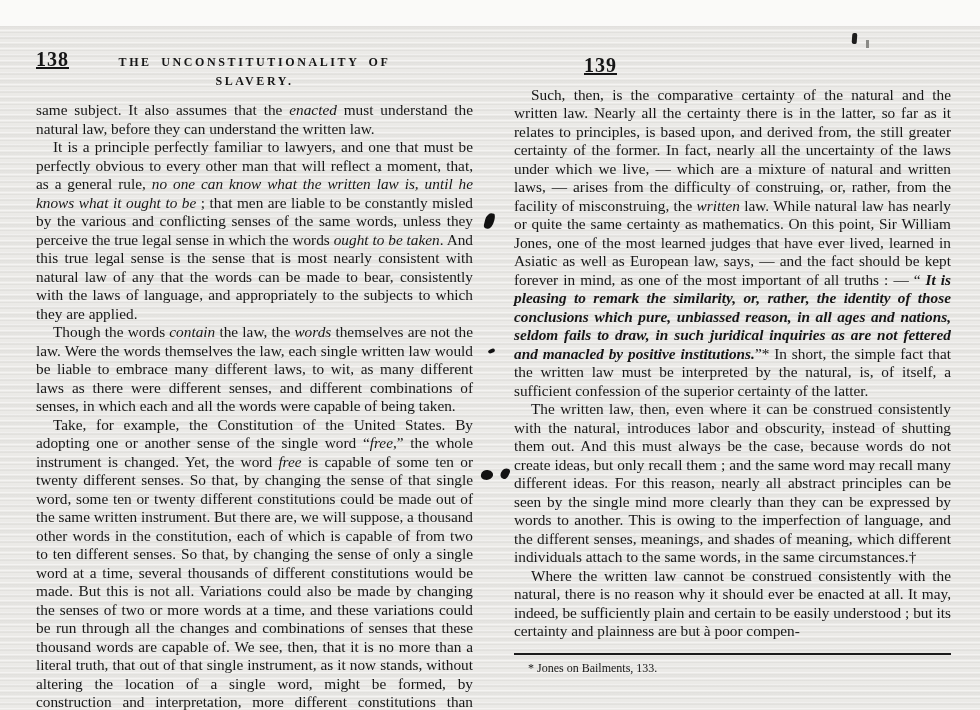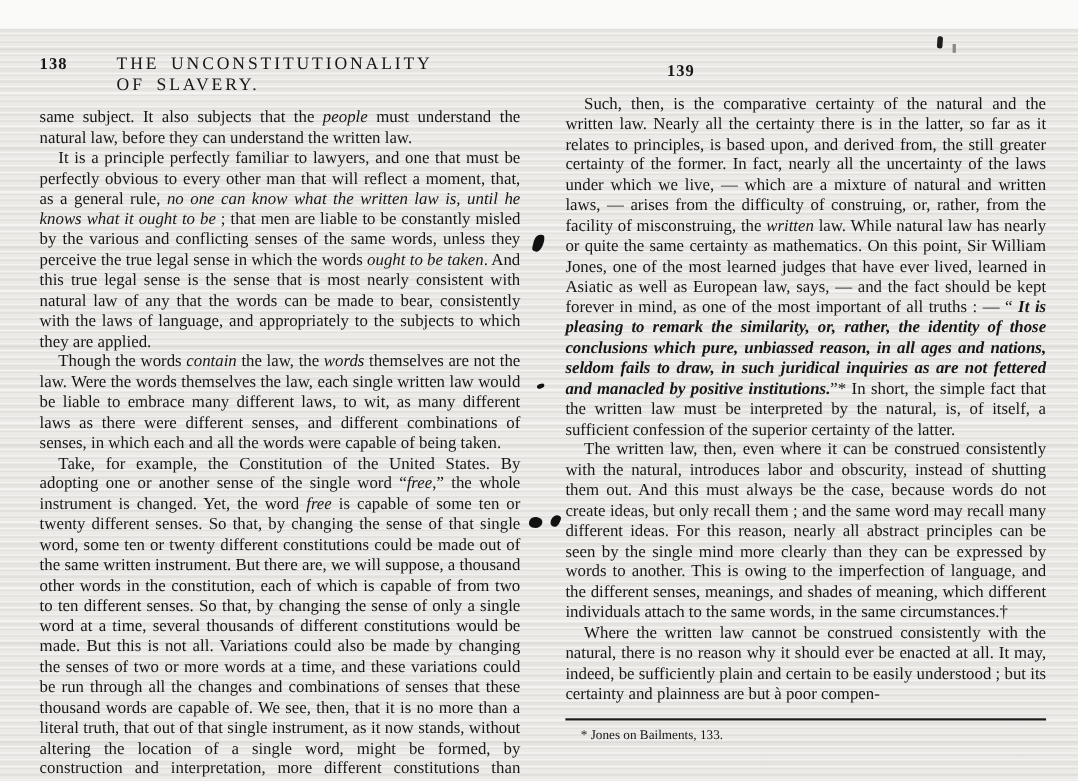--- a/index.html
+++ b/index.html
@@ -11,23 +11,23 @@
       repeating-linear-gradient(180deg, rgba(255,255,255,0.45) 0 1px, rgba(0,0,0,0) 1px 2px, rgba(70,70,66,0.06) 2px 3px, rgba(0,0,0,0) 3px 6px),
       repeating-linear-gradient(180deg, rgba(110,110,104,0.05) 0 2px, rgba(0,0,0,0) 2px 9px);
     font-family:"Liberation Serif","DejaVu Serif",serif;
     color:#161616;
   }
   .top-band{position:absolute;top:0;left:0;width:980px;height:26px;background:#fafaf8;}
   .page{position:absolute;text-align:justify;font-size:15.3px;line-height:18.5px;}
   .page-left{left:36px;top:50px;width:437px;}
   .page-right{left:514px;top:56px;width:437px;}
   .pagehead{display:flex;align-items:baseline;margin-bottom:11px;}
-  .pagehead .num{width:70px;font-size:15px;font-weight:bold;letter-spacing:1px;text-align:left;}
-  .pagehead .num.right{text-align:center;}
-  .pagehead .title{flex:1;text-align:left;font-size:16px;font-weight:normal;letter-spacing:2.6px;word-spacing:4px;}
+  .pagehead .num{width:70px;font-size:20px;font-weight:bold;letter-spacing:1px;text-align:left;text-decoration:underline;}
+  .pagehead .num.right{text-align:left;}
+  .pagehead .title{flex:1;text-align:center;font-size:12px;font-weight:bold;letter-spacing:2.6px;word-spacing:4px;}
   .body-text p{margin:0;}
   .body-text p.indent{text-indent:17px;}
   .footnotes{margin-top:12px;border-top:2px solid #1c1c1c;padding-top:6px;font-size:12px;line-height:14.7px;}
   .footnotes p{margin:0;text-indent:14px;}
   .blot{position:absolute;background:#121212;}
   .blot-comma{left:485px;top:213px;width:9px;height:16px;border-radius:75% 25% 60% 40% / 55% 45% 75% 25%;transform:rotate(14deg);}
   .blot-speck{left:488px;top:349px;width:7px;height:4px;border-radius:50%;transform:rotate(-22deg);}
   .blot-left{left:481px;top:470px;width:12px;height:10px;border-radius:55% 45% 60% 40%;transform:rotate(8deg);}
   .blot-right{left:501px;top:468px;width:8px;height:11px;border-radius:65% 35% 50% 50%;transform:rotate(24deg);}
   .mark-top{left:852px;top:33px;width:5px;height:11px;background:#1d1d1d;border-radius:2px;transform:rotate(4deg);}
@@ -38,21 +38,21 @@
 
 <div class="top-band"></div>
 
 <div class="page page-left">
   <div class="pagehead">
     <span class="num">138</span>
     <span class="title">THE UNCONSTITUTIONALITY OF SLAVERY.</span>
     <span class="num"></span>
   </div>
   <div class="body-text">
-    <p><span>same subject.  It also subjects that the </span><i>people</i><span> must understand the natural law, before they can understand the written law.</span></p>
+    <p><span>same subject.  It also assumes that the </span><i>enacted</i><span> must understand the natural law, before they can understand the written law.</span></p>
     <p class="indent"><span>It is a principle perfectly familiar to lawyers, and one that must be perfectly obvious to every other man that will reflect a moment, that, as a general rule, </span><i>no one can know what the written law is, until he knows what it ought to be</i><span> ; that men are liable to be constantly misled by the various and conflicting senses of the same words, unless they perceive the true legal sense in which the words </span><i>ought to be taken</i><span>.  And this true legal sense is the sense that is most nearly consistent with natural law of any that the words can be made to bear, consistently with the laws of language, and appropriately to the subjects to which they are applied.</span></p>
     <p class="indent"><span>Though the words </span><i>contain</i><span> the law, the </span><i>words</i><span> themselves are not the law.  Were the words themselves the law, each single written law would be liable to embrace many different laws, to wit, as many different laws as there were different senses, and different combinations of senses, in which each and all the words were capable of being taken.</span></p>
     <p class="indent"><span>Take, for example, the Constitution of the United States.  By adopting one or another sense of the single word “</span><i>free</i><span>,” the whole instrument is changed.  Yet, the word </span><i>free</i><span> is capable of some ten or twenty different senses.  So that, by changing the sense of that single word, some ten or twenty different constitutions could be made out of the same written instrument.  But there are, we will suppose, a thousand other words in the constitution, each of which is capable of from two to ten different senses.  So that, by changing the sense of only a single word at a time, several thousands of different constitutions would be made.  But this is not all.  Variations could also be made by changing the senses of two or more words at a time, and these variations could be run through all the changes and combinations of senses that these thousand words are capable of.  We see, then, that it is no more than a literal truth, that out of that single instrument, as it now stands, without altering the location of a single word, might be formed, by construction and interpretation, more different constitutions than figures can well estimate.</span></p>
 
   </div>
 </div>
 
 <div class="page page-right">
   <div class="pagehead">
     <span class="num"></span>

